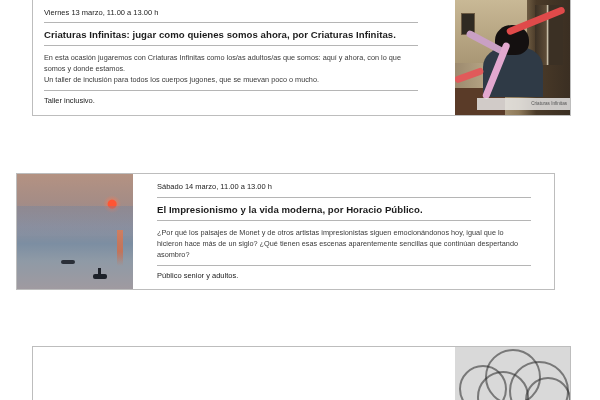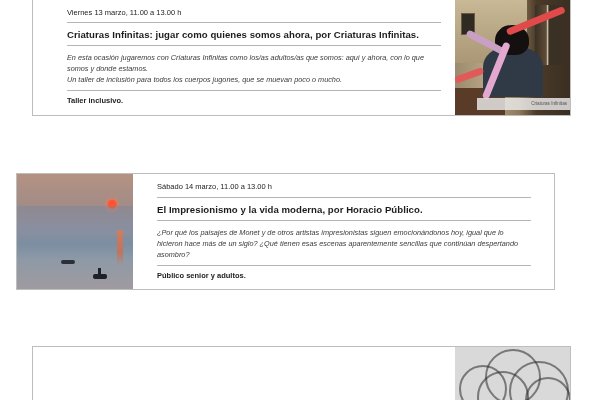--- a/index.html
+++ b/index.html
@@ -10,22 +10,22 @@
       position: absolute;
       border: 1px solid #bdbdbd;
       background: #ffffff;
       overflow: hidden;
     }
     .card .content { position: absolute; top: 0; }
     .date { font-size: 7.5px; color: #222; line-height: 10px; }
     .divider { height: 1px; background: #b5b5b5; }
     .title { font-size: 9.6px; font-weight: 600; color: #1d1d1d; line-height: 12px; letter-spacing: 0.05px; }
     .body-text { font-size: 7.3px; color: #3a3a3a; line-height: 11px; }
-    .body-text p { margin: 0; font-style: italic; }
-    .audience { font-size: 7.5px; font-weight: 700; color: #222; line-height: 10px; }
+    .body-text p { margin: 0; }
+    .audience { font-size: 7.5px; font-weight: 400; color: #222; line-height: 10px; }
 
     .photo { position: absolute; overflow: hidden; }
 
     
     .photo-1 {
       background: linear-gradient(90deg, #9c8a6e 0%, #b7a585 28%, #8f7a5a 55%, #4a3a28 70%, #3a2e22 100%);
     }
     .photo-1 .wall { position:absolute; left:0; top:0; width:62%; height:55%; background:linear-gradient(180deg,#c9b996,#a99775); }
     .photo-1 .frame { position:absolute; left:6px; top:14px; width:14px; height:22px; background:#2f2a22; border:1px solid #6b5a42; }
     .photo-1 .door { position:absolute; right:8px; top:6px; width:28px; height:60px; background:linear-gradient(90deg,#3b3024,#5e4c37 40%,#cfc6b0 45%,#3b3024 50%); }
@@ -56,21 +56,21 @@
     .photo-2 .boat2::after { content:""; position:absolute; left:5px; top:-6px; width:3px; height:6px; background:#1d2129; }
 
     
     .photo-3 { background: #d9d9d9; }
     .photo-3 .bubble { position:absolute; border:2px solid rgba(40,40,40,0.55); border-radius:50%; }
   </style>
 </head>
 <body>
 
 <div class="card" style="left:32px; top:-2px; width:539px; height:118px;">
-  <div class="content" style="left:34px; width:374px;">
+  <div class="content" style="left:11px; width:374px;">
     <div class="date" style="margin-top:9px;">Viernes 13 marzo, 11.00 a 13.00 h</div>
     <div class="divider" style="margin-top:4px;"></div>
     <div class="title" style="margin-top:6px;">Criaturas Infinitas: jugar como quienes somos ahora, por Criaturas Infinitas.</div>
     <div class="divider" style="margin-top:4px;"></div>
     <div class="body-text" style="margin-top:6px;">
       <p>En esta ocasión jugaremos con Criaturas Infinitas como los/as adultos/as que somos: aquí y ahora, con lo que somos y donde estamos.</p>
       <p>Un taller de inclusión para todos los cuerpos jugones, que se muevan poco o mucho.</p>
     </div>
     <div class="divider" style="margin-top:5px;"></div>
     <div class="audience" style="margin-top:5px;">Taller inclusivo.</div>

